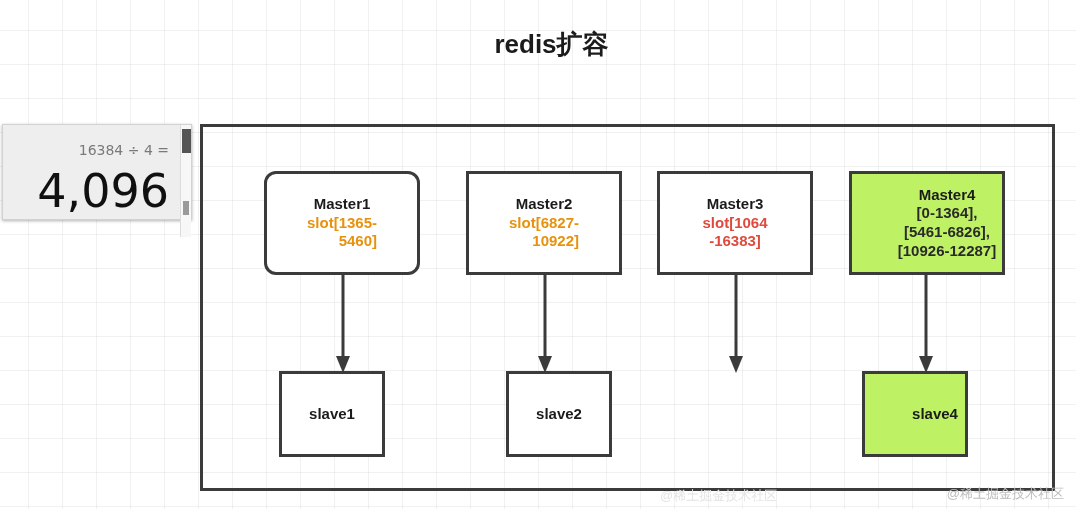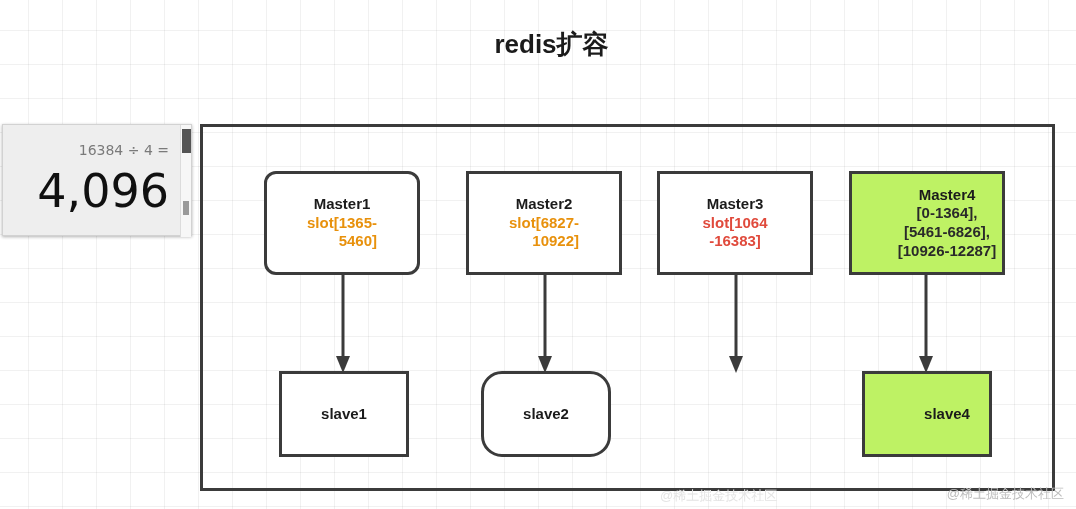--- a/index.html
+++ b/index.html
@@ -56,21 +56,21 @@
     color: #b81f24;
     letter-spacing: 0px;
   }
 
   
   #calculator {
     position: absolute;
     left: 2px;
     top: 124px;
     width: 190px;
-    height: 112px;
+    height: 96px;
     background: #eeeeee;
     border: 1px solid #d2d2d2;
     box-shadow: 0 1px 3px rgba(0,0,0,0.30);
     z-index: 5;
   }
   #calc-expression {
     position: absolute;
     right: 22px;
     top: 17px;
     font-size: 14px;
@@ -134,21 +134,21 @@
     display: flex;
     flex-direction: column;
     align-items: center;
     justify-content: center;
     text-align: center;
     line-height: 1.25;
   }
   .node-box.highlight { background: #bef264; padding-left: 40px; }
 
   .master-box { width: 156px; height: 104px; top: 171px; }
-  .slave-box  { width: 130px; height: 86px;  top: 371px; }
+  .slave-box  { width: 106px; height: 86px;  top: 371px; }
 
   .node-title {
     font-size: 15px;
     font-weight: bold;
     color: #1b1b1b;
     white-space: nowrap;
   }
   .slot-text {
     font-size: 15px;
     font-weight: bold;
@@ -165,21 +165,21 @@
   }
 
   
   #master1-box, #slave1-box { }
   #master1-box { left: 264px; border-radius: 12px; }
   #master2-box { left: 466px; }
   #master3-box { left: 657px; }
   #master4-box { left: 849px; }
 
   #slave1-box { left: 279px; }
-  #slave2-box { left: 481px; border-radius: 21px; }
+  #slave2-box { left: 506px; }
   #slave3-box { left: 672px; }
   #slave4-box { left: 862px; }
 
   
   .arrow-svg {
     position: absolute;
     top: 274px;
     width: 20px;
     height: 100px;
     overflow: visible;

